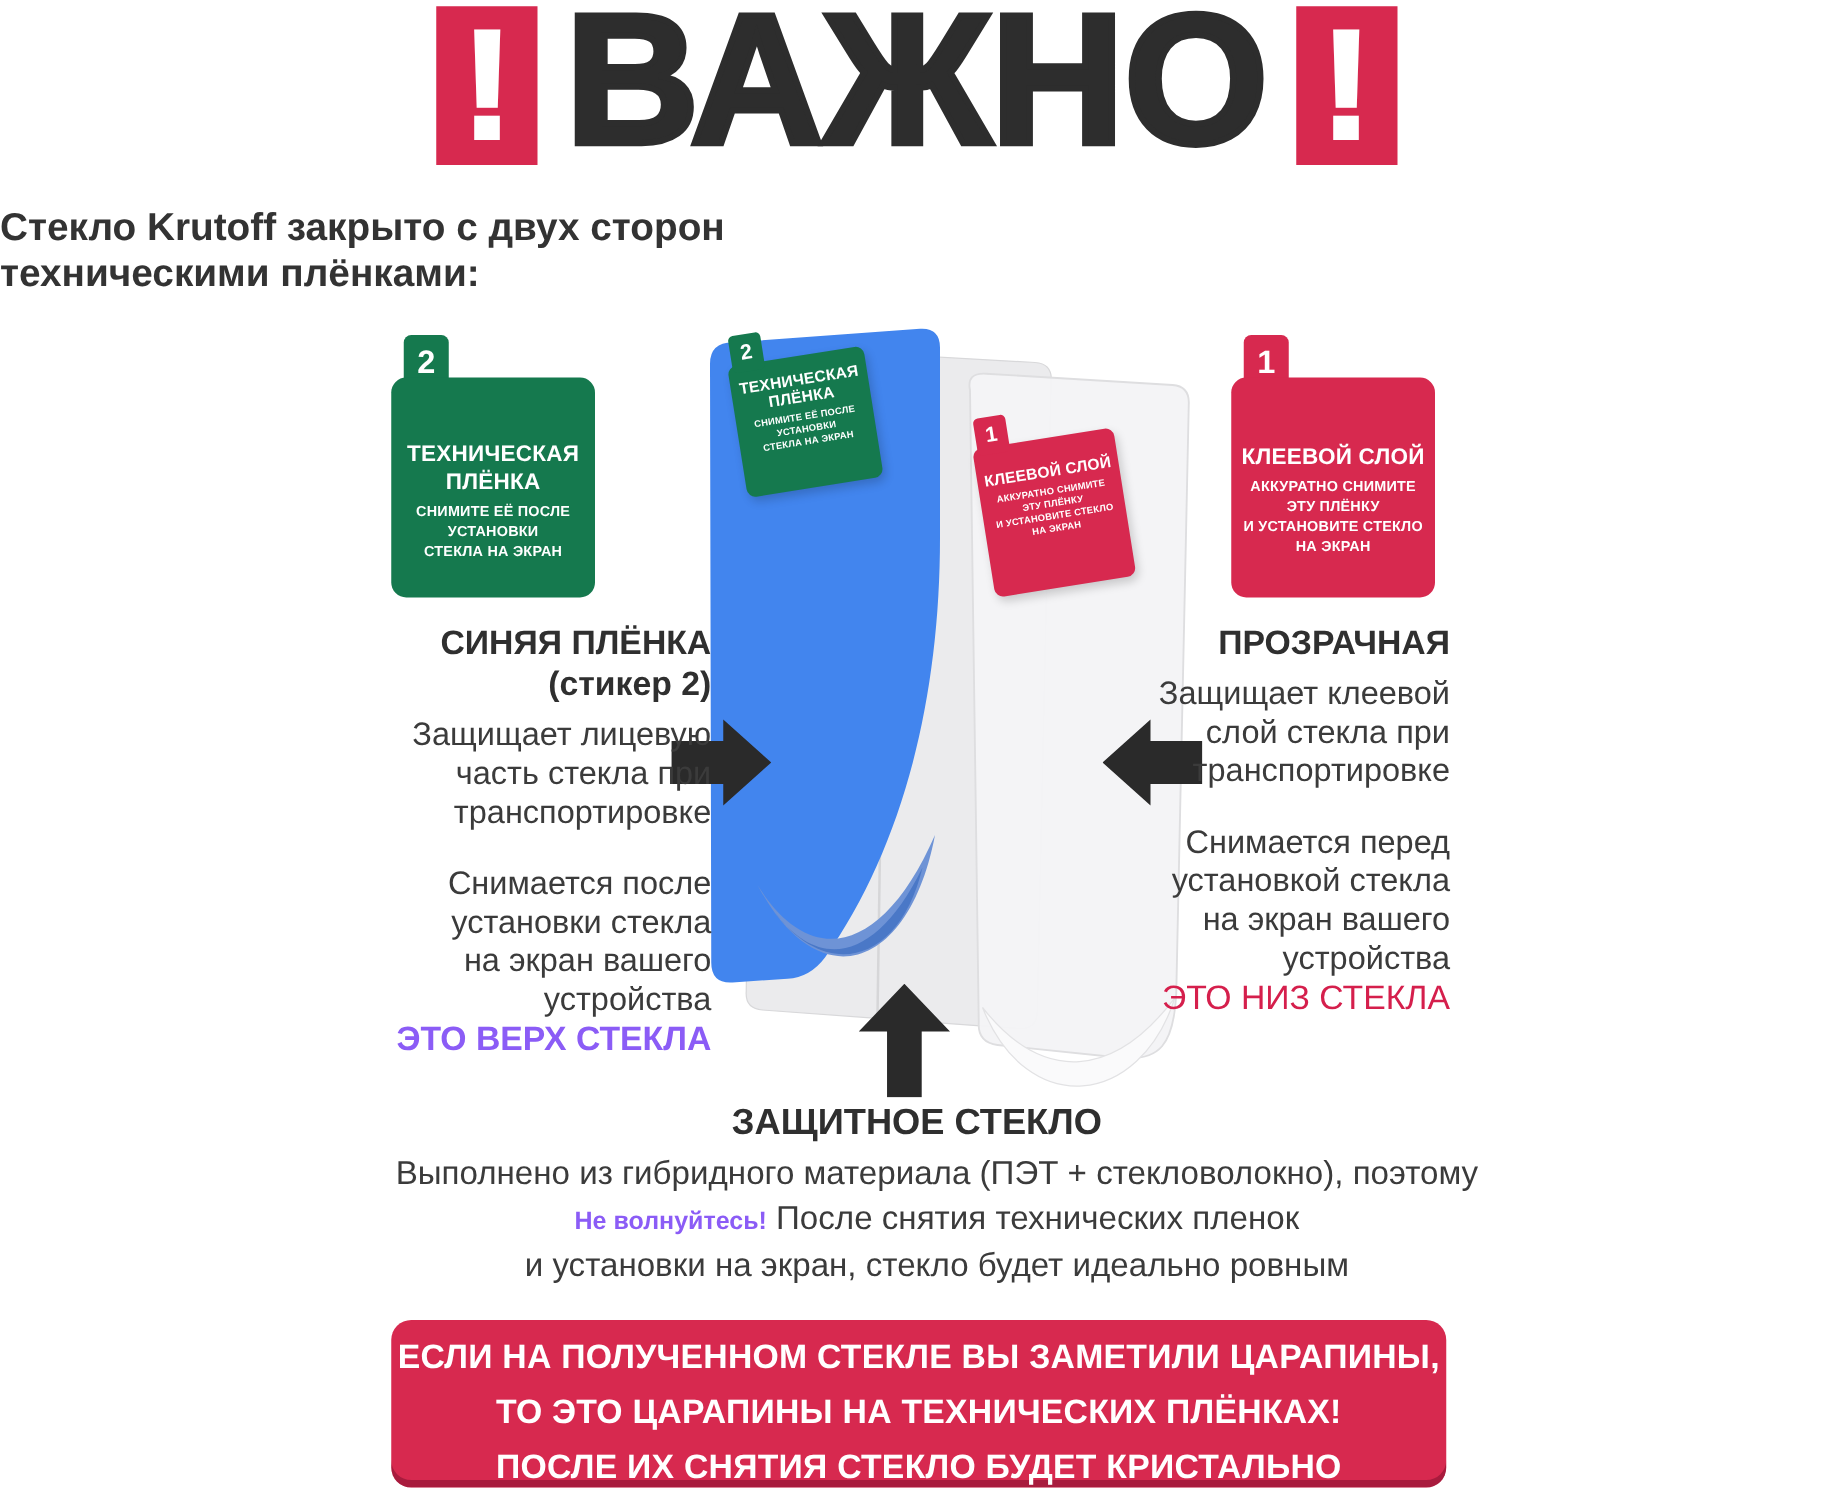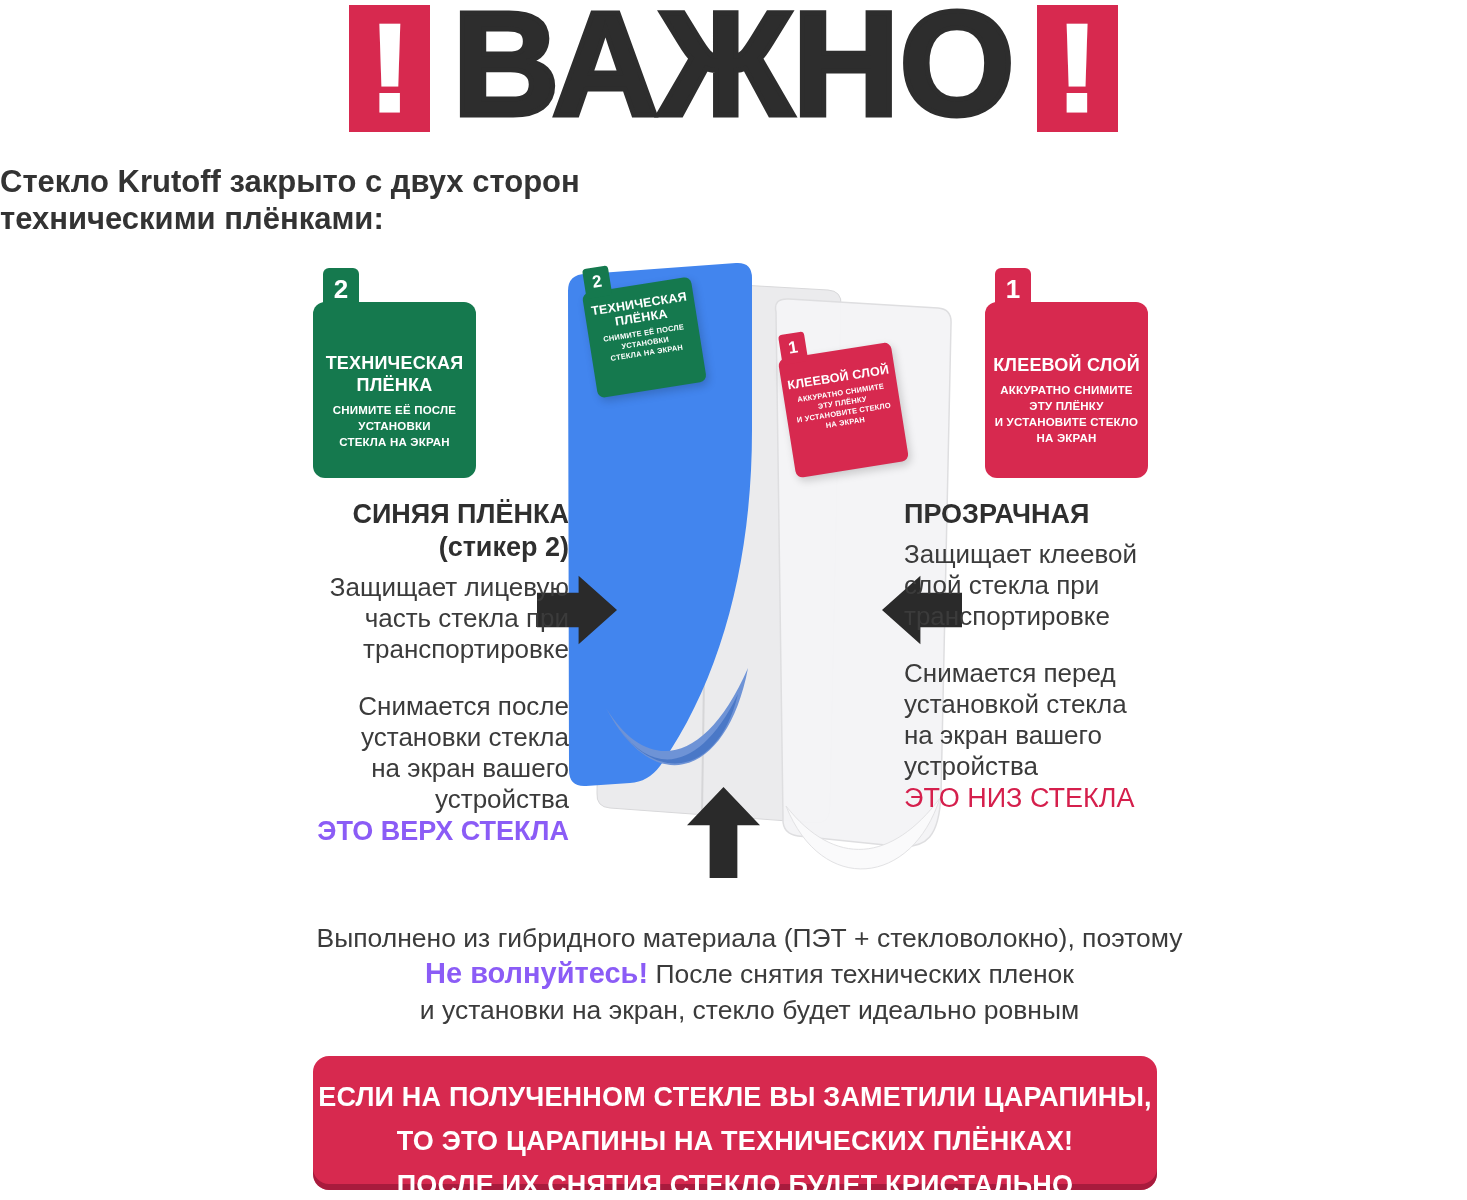--- a/index.html
+++ b/index.html
@@ -56,37 +56,37 @@
   .card-green{left:313px}
   .card-red{left:985px}
   .card-green .box{padding-top:50px}
   .card-red .box{padding-top:52px}
   .card-title{font-size:18px;font-weight:bold;line-height:22px;letter-spacing:.2px}
   .card-small{font-size:11.5px;font-weight:bold;line-height:16px;margin-top:6px;letter-spacing:.2px}
 
   
   .col{position:absolute;top:498px;width:256px;font-size:26px;line-height:31px;color:var(--body)}
   .col-left{left:313px;text-align:right}
-  .col-right{left:904px;text-align:left}
+  .col-right{left:904px;text-align:right}
   .col-heading{font-size:27px;font-weight:bold;color:#2f2f2f;line-height:33px;margin-bottom:8px}
   .col .para{margin-bottom:26px}
   .hl-green{font-size:27px;font-weight:bold;color:#8b5cf6;line-height:33px}
   .hl-red{font-size:27px;font-weight:normal;color:#d51f4c;line-height:33px}
 
   
   .glass-heading{position:absolute;top:882px;left:0;width:100%;text-align:center;
     font-size:29px;font-weight:bold;color:#2f2f2f}
   .glass-text{position:absolute;top:920px;left:16px;width:100%;text-align:center;
     font-size:26.5px;line-height:36px;color:var(--body)}
-  .glass-text .hl-green{font-size:29px}
+  .glass-text .hl-green{font-size:20px}
 
   
   .banner{position:absolute;left:313px;top:1056px;width:844px;height:134px;
     background:var(--red);border-radius:16px;color:#fff;text-align:center;
-    padding-top:19px;font-size:27px;font-weight:bold;line-height:44px;letter-spacing:.2px;
+    padding-top:7px;font-size:27px;font-weight:bold;line-height:44px;letter-spacing:.2px;
     box-shadow:inset 0 -6px 0 rgba(110,10,40,.45)}
 </style>
 </head>
 <body>
 
 <div class="page">
 
   <div class="header">
     <div class="excl-box">
       <span>!</span>
@@ -209,20 +209,21 @@
     </div>
     <div>
       <div>Снимается перед</div>
       <div>установкой стекла</div>
       <div>на экран вашего</div>
       <div>устройства</div>
     </div>
     <div class="hl-red">ЭТО НИЗ СТЕКЛА</div>
   </div>
 
+  <div class="glass-heading">ЗАЩИТНОЕ СТЕКЛО</div>
   <div class="glass-text">
     <div>Выполнено из гибридного материала (ПЭТ + стекловолокно), поэтому</div>
     <div><span class="hl-green">Не волнуйтесь!</span><span> После снятия технических пленок</span></div>
     <div>и установки на экран, стекло будет идеально ровным</div>
   </div>
 
   <div class="banner">
     <div>ЕСЛИ НА ПОЛУЧЕННОМ СТЕКЛЕ ВЫ ЗАМЕТИЛИ ЦАРАПИНЫ,</div>
     <div>ТО ЭТО ЦАРАПИНЫ НА ТЕХНИЧЕСКИХ ПЛЁНКАХ!</div>
     <div>ПОСЛЕ ИХ СНЯТИЯ СТЕКЛО БУДЕТ КРИСТАЛЬНО ПРОЗРАЧНЫМ!</div>

